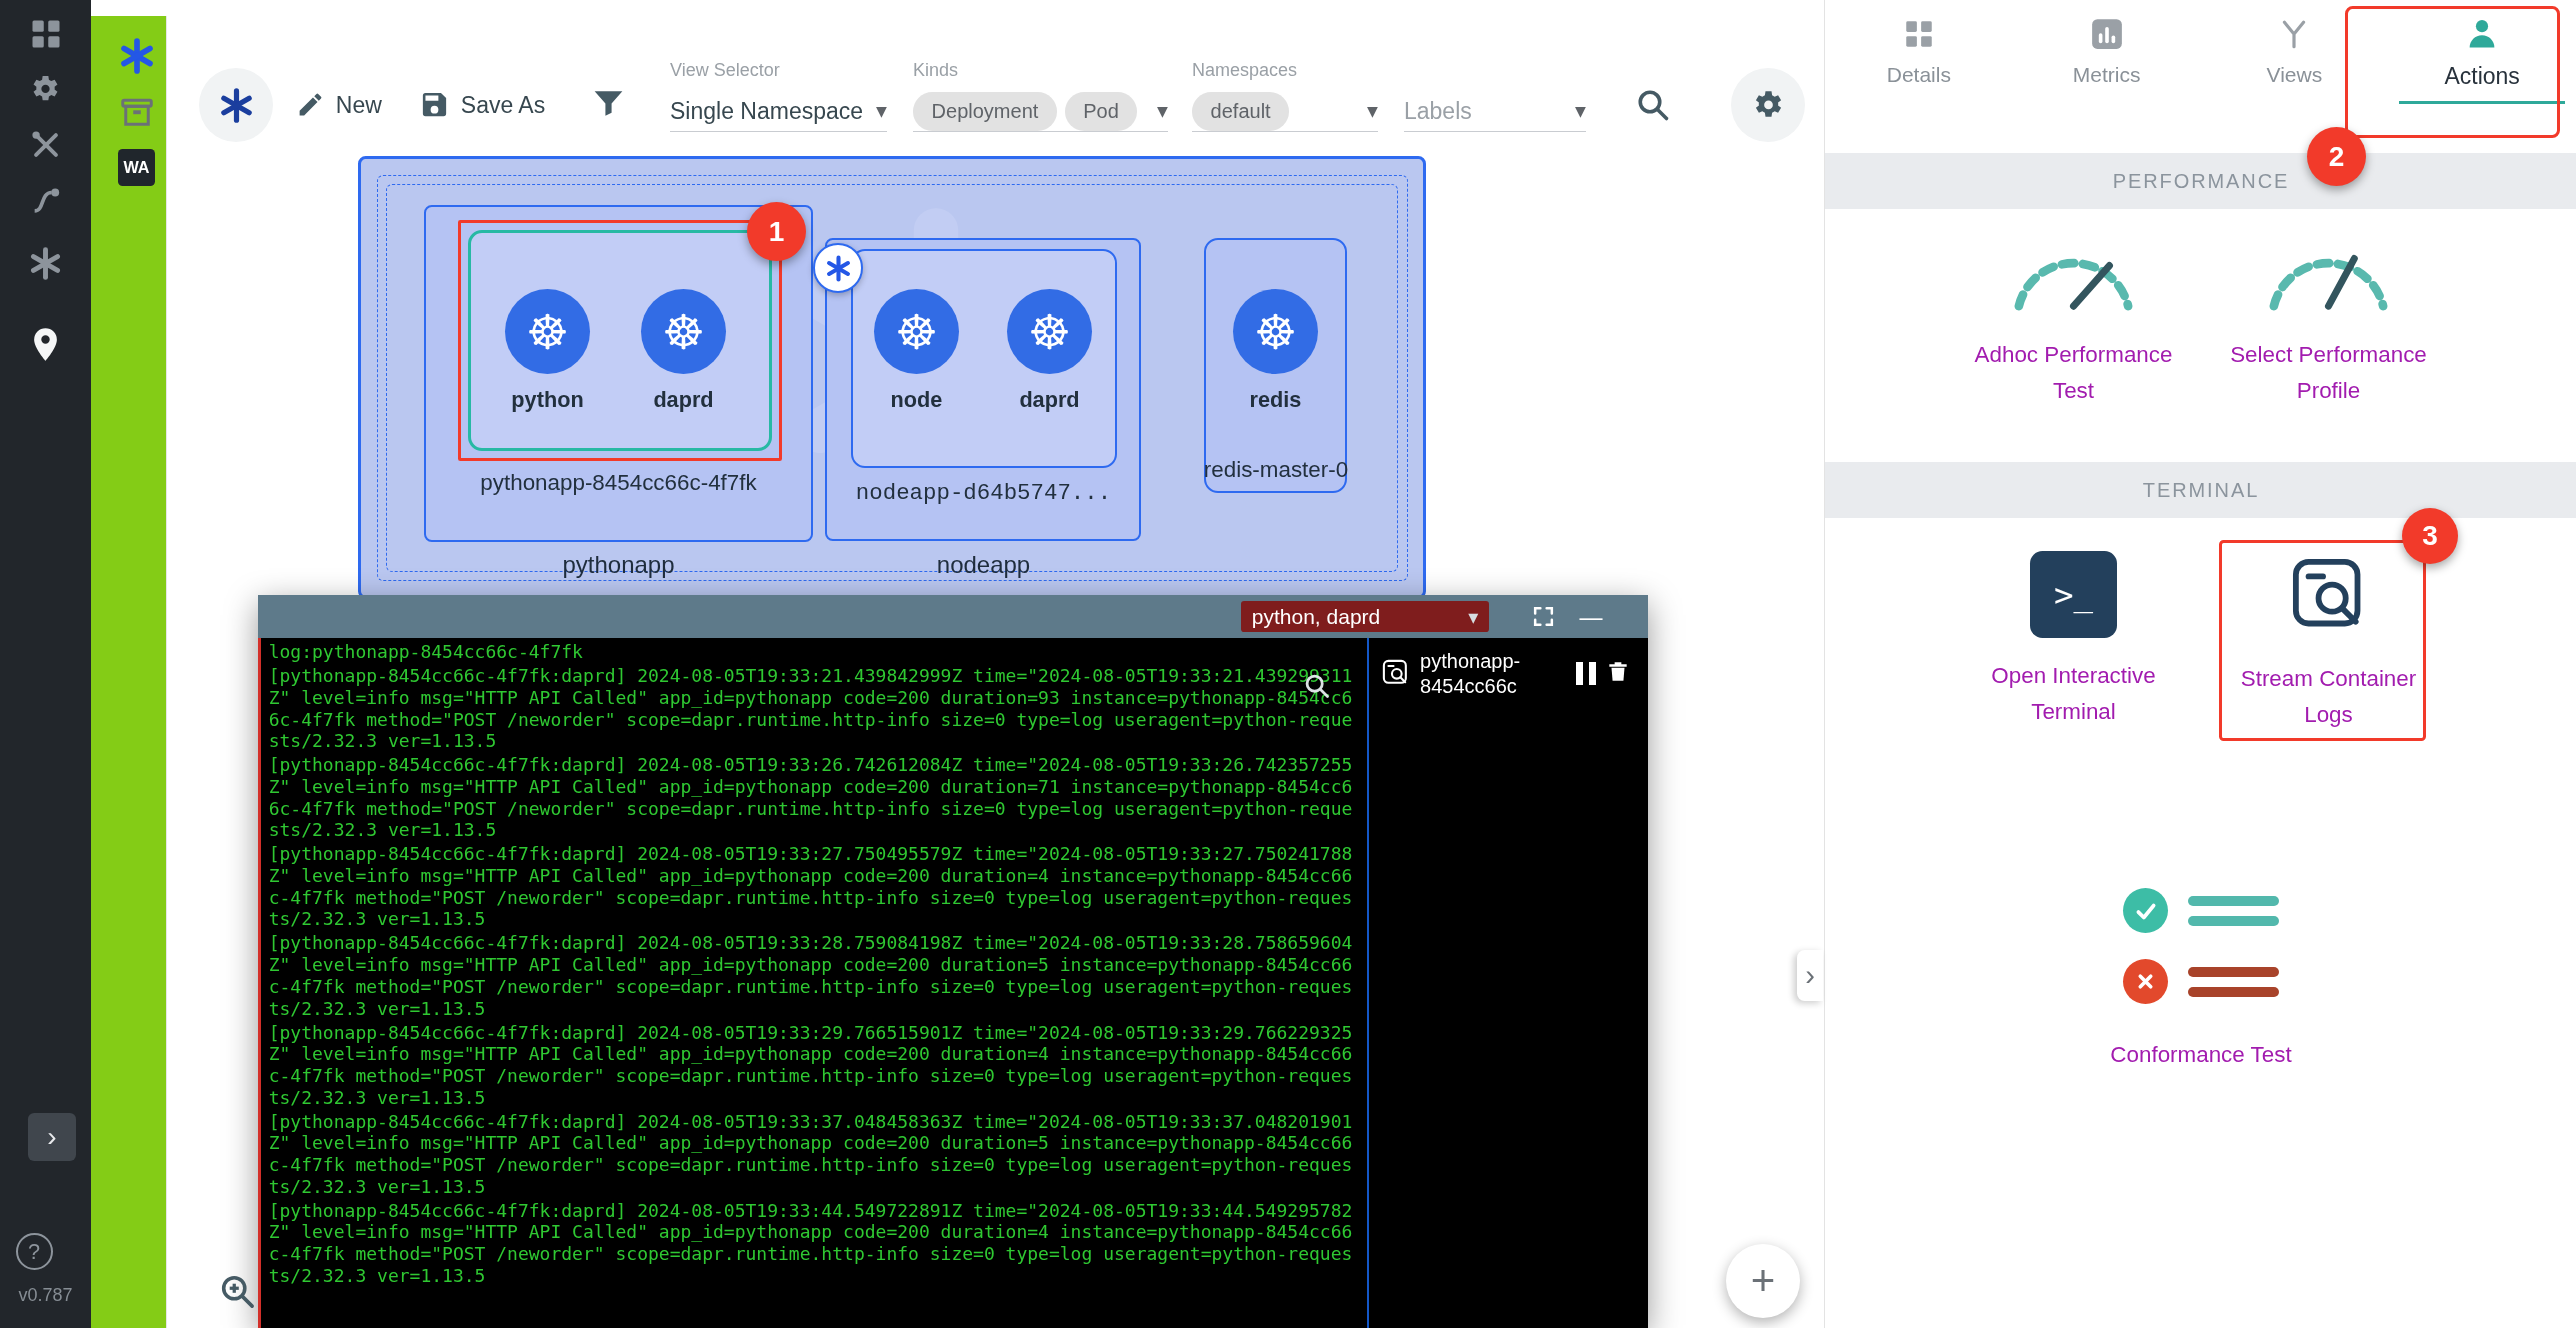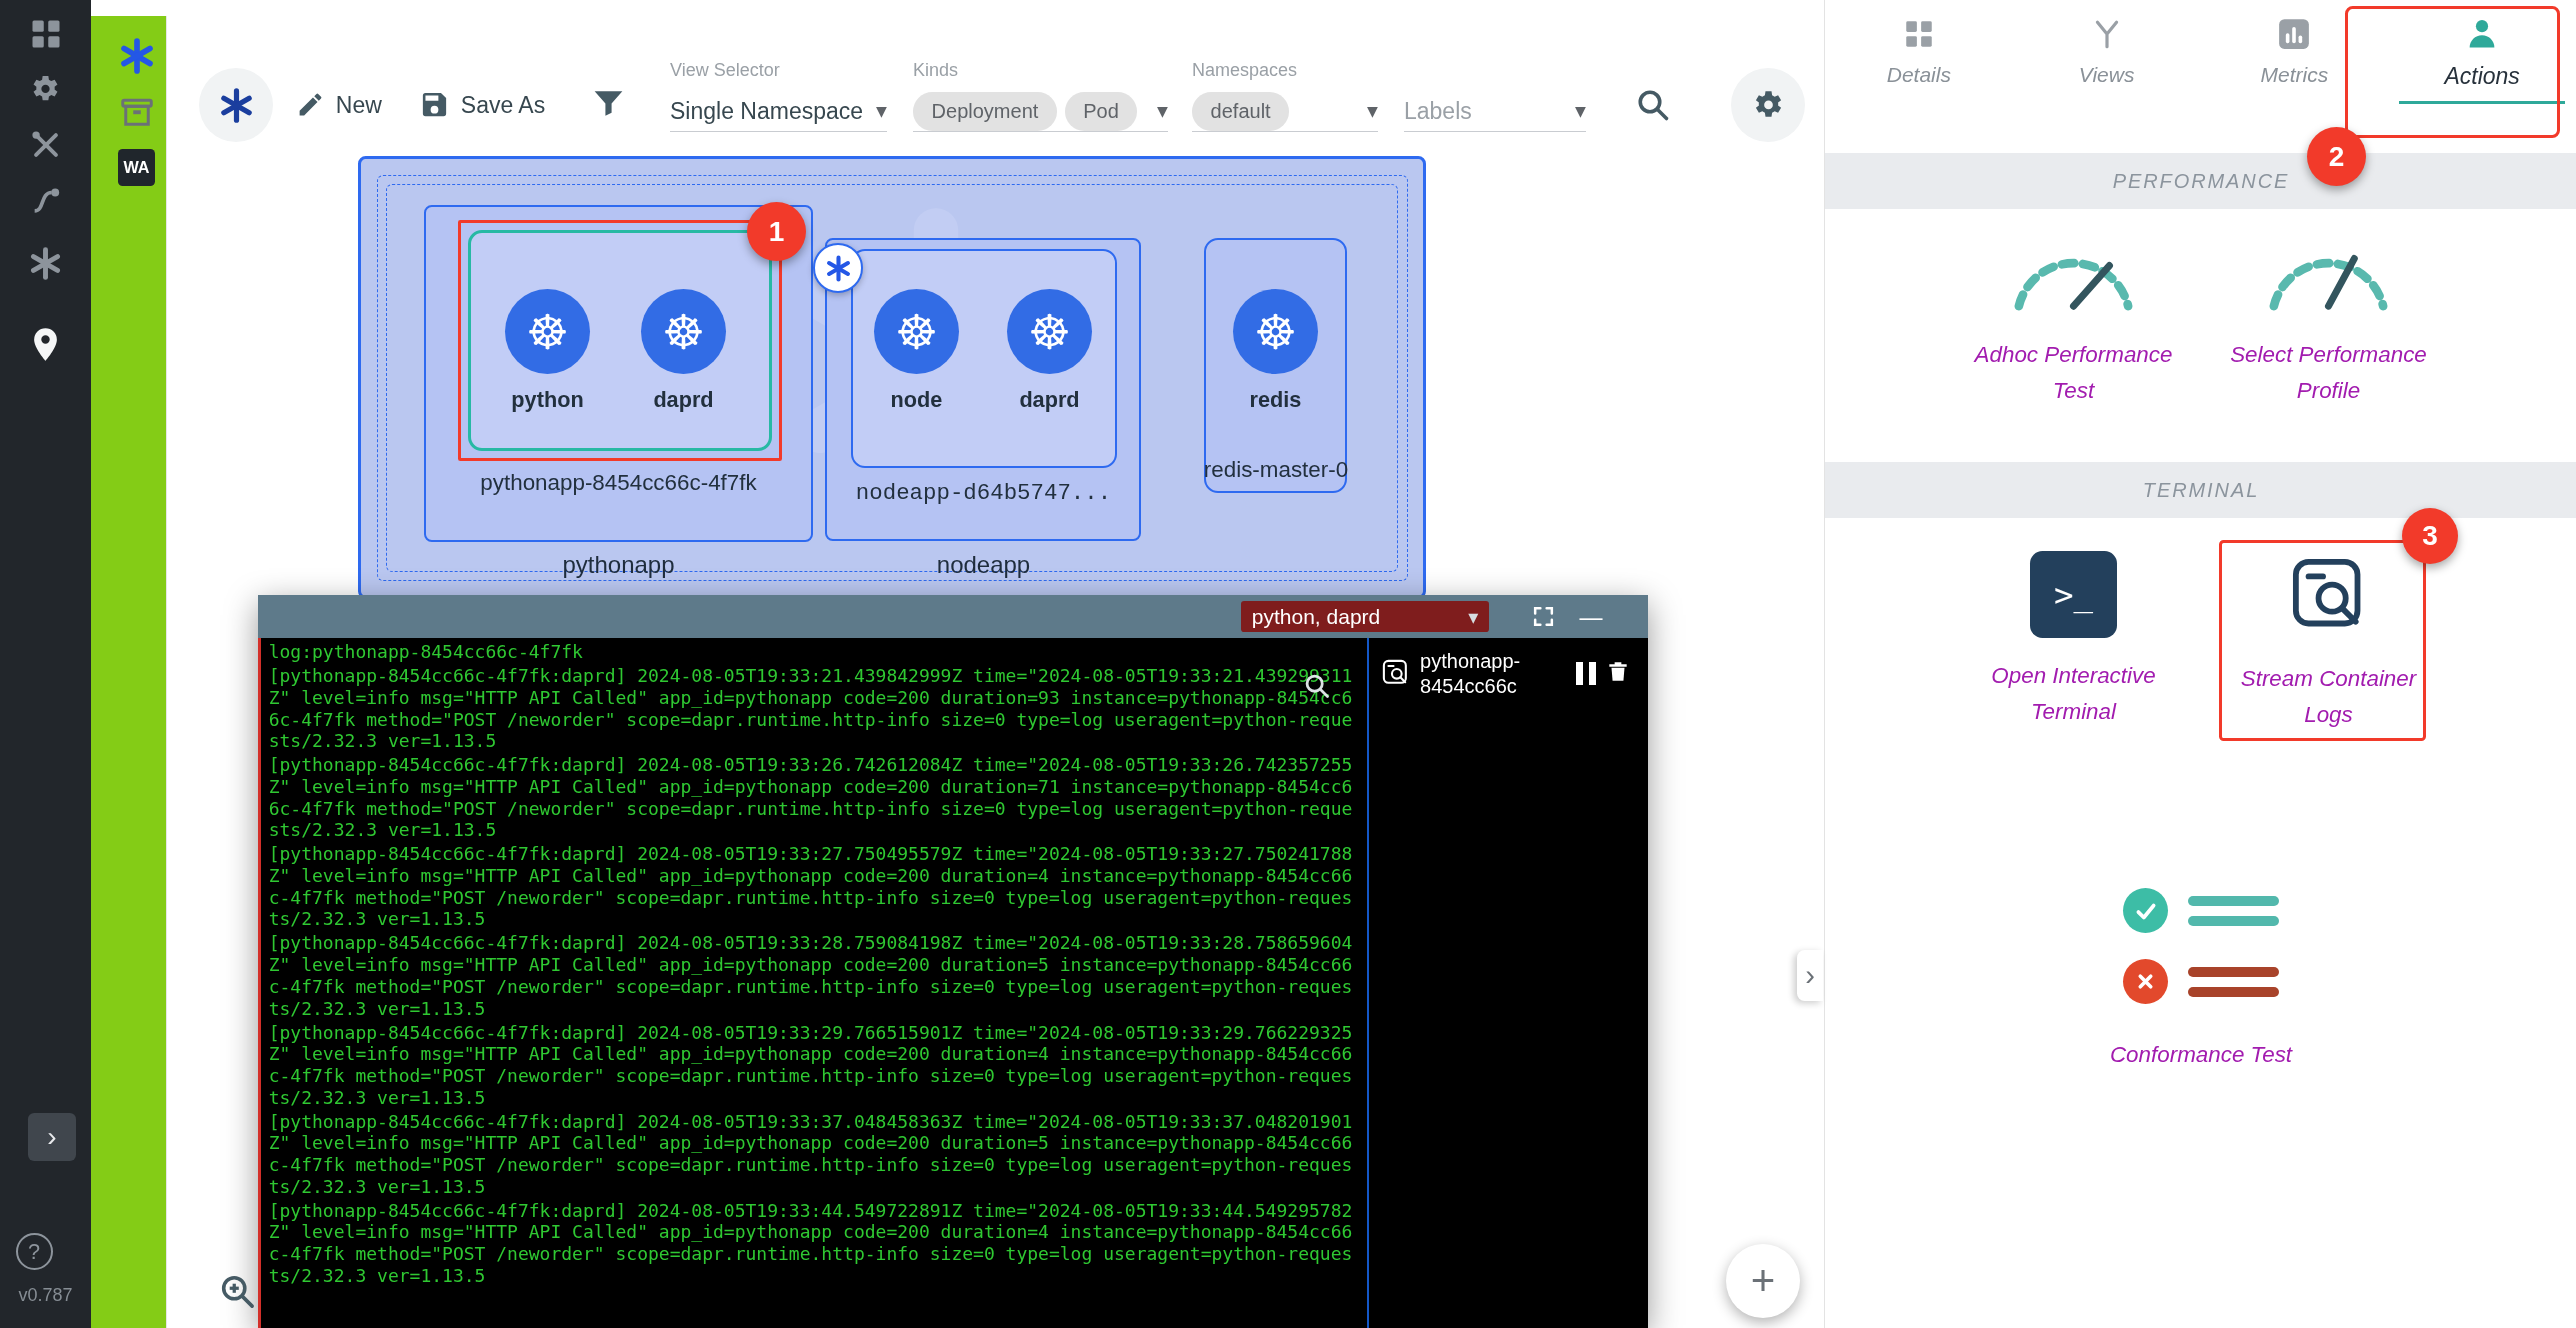--- a/index.html
+++ b/index.html
@@ -41,21 +41,21 @@
 
   
   #terminal { position:absolute; left:258px; top:595px; width:1390px; height:734px; z-index:10; box-shadow:0 7.7px 31px rgba(0,0,0,.4); }
   #term-header { position:absolute; left:0; top:0; right:0; height:43px; background:#5e7a8a; }
   #term-body { position:absolute; left:0; top:43px; right:0; bottom:0; display:flex; background:#000; }
   #logarea { width:1109px; height:100%; border-left:3.1px solid #d3302a; padding:3.1px 7.7px; overflow:hidden; position:relative; }
   #term-side { width:281px; height:100%; border-left:2.3px solid #1458c8; }
   .logline { font-family:"DejaVu Sans Mono",monospace; font-size:18px; line-height:21.7px; color:#2fc832; word-break:break-all; white-space:pre-wrap; margin-bottom:2.3px; }
 
   
-  #panel { position:absolute; left:1824px; top:0; width:752px; height:1329px; background:#fff; border-left:0.8px solid #e3e3e3; z-index:20;font-style:italic; }
+  #panel { position:absolute; left:1824px; top:0; width:752px; height:1329px; background:#fff; border-left:0.8px solid #e3e3e3; z-index:20; }
   .tab { flex:1; display:flex; flex-direction:column; align-items:center; padding-top:17px; cursor:default; }
   .tab-label { font-size:21px; color:#8a9198; margin-top:9.3px; }
   .section-bar { position:absolute; left:0; width:752px; height:56px; background:#e9ebee; display:flex; align-items:center; justify-content:center; font-size:20px; letter-spacing:1.9px; color:#8b949d; }
   .pitem { width:255px; display:flex; flex-direction:column; align-items:center; }
   .pitem-label { margin-top:20px; font-size:22.4px; color:#a21caf; text-align:center; line-height:36px; width:224px; }
   .bar-teal { width:91px; height:10px; border-radius:5.4px; background:#52b8ac; }
   .bar-red  { width:91px; height:10px; border-radius:5.4px; background:#a8432a; }
 </style>
 </head>
 <body>
@@ -351,40 +351,40 @@
               <rect x="3" y="13.5" width="7.5" height="7.5" rx="1"></rect>
               <rect x="13.5" y="13.5" width="7.5" height="7.5" rx="1"></rect>
             </g>
           </svg>
       </span>
       <span class="tab-label">Details</span>
     </div>
     <div class="tab">
       <span>
         <svg width="34" height="34" viewBox="0 0 32 32">
-            <path d="M16 28 V16 M16 16 L7 5 M16 16 L25 5" fill="none" stroke="#9aa0a6" stroke-width="3" stroke-linecap="round"></path>
-          </svg>
-      </span>
-      <span class="tab-label">Views</span>
-    </div>
-    <div class="tab">
-      <span>
-        <svg width="34" height="34" viewBox="0 0 32 32">
             <rect x="2" y="2" width="28" height="28" rx="5" fill="#9aa0a6"></rect>
             <g stroke="#fff" stroke-width="3.4" stroke-linecap="round">
               <line x1="10" y1="23" x2="10" y2="17"></line>
               <line x1="16" y1="23" x2="16" y2="11"></line>
               <line x1="22" y1="23" x2="22" y2="19"></line>
             </g>
           </svg>
       </span>
       <span class="tab-label">Metrics</span>
     </div>
     <div class="tab">
       <span>
+        <svg width="34" height="34" viewBox="0 0 32 32">
+            <path d="M16 28 V16 M16 16 L7 5 M16 16 L25 5" fill="none" stroke="#9aa0a6" stroke-width="3" stroke-linecap="round"></path>
+          </svg>
+      </span>
+      <span class="tab-label">Views</span>
+    </div>
+    <div class="tab">
+      <span>
         <svg width="36" height="34" viewBox="0 0 32 30">
             <circle cx="16" cy="8" r="5.4" fill="#2fa99a"></circle>
             <path d="M5 27c0-6.1 4.9-11 11-11s11 4.9 11 11z" fill="#2fa99a"></path>
           </svg>
       </span>
       <span class="tab-label" style="color:#28323c;font-size:23px;">Actions</span>
       <div style="width:166px;height:3.1px;background:#2fa99a;margin-top:10.8px;"></div>
     </div>
   </div>
 

